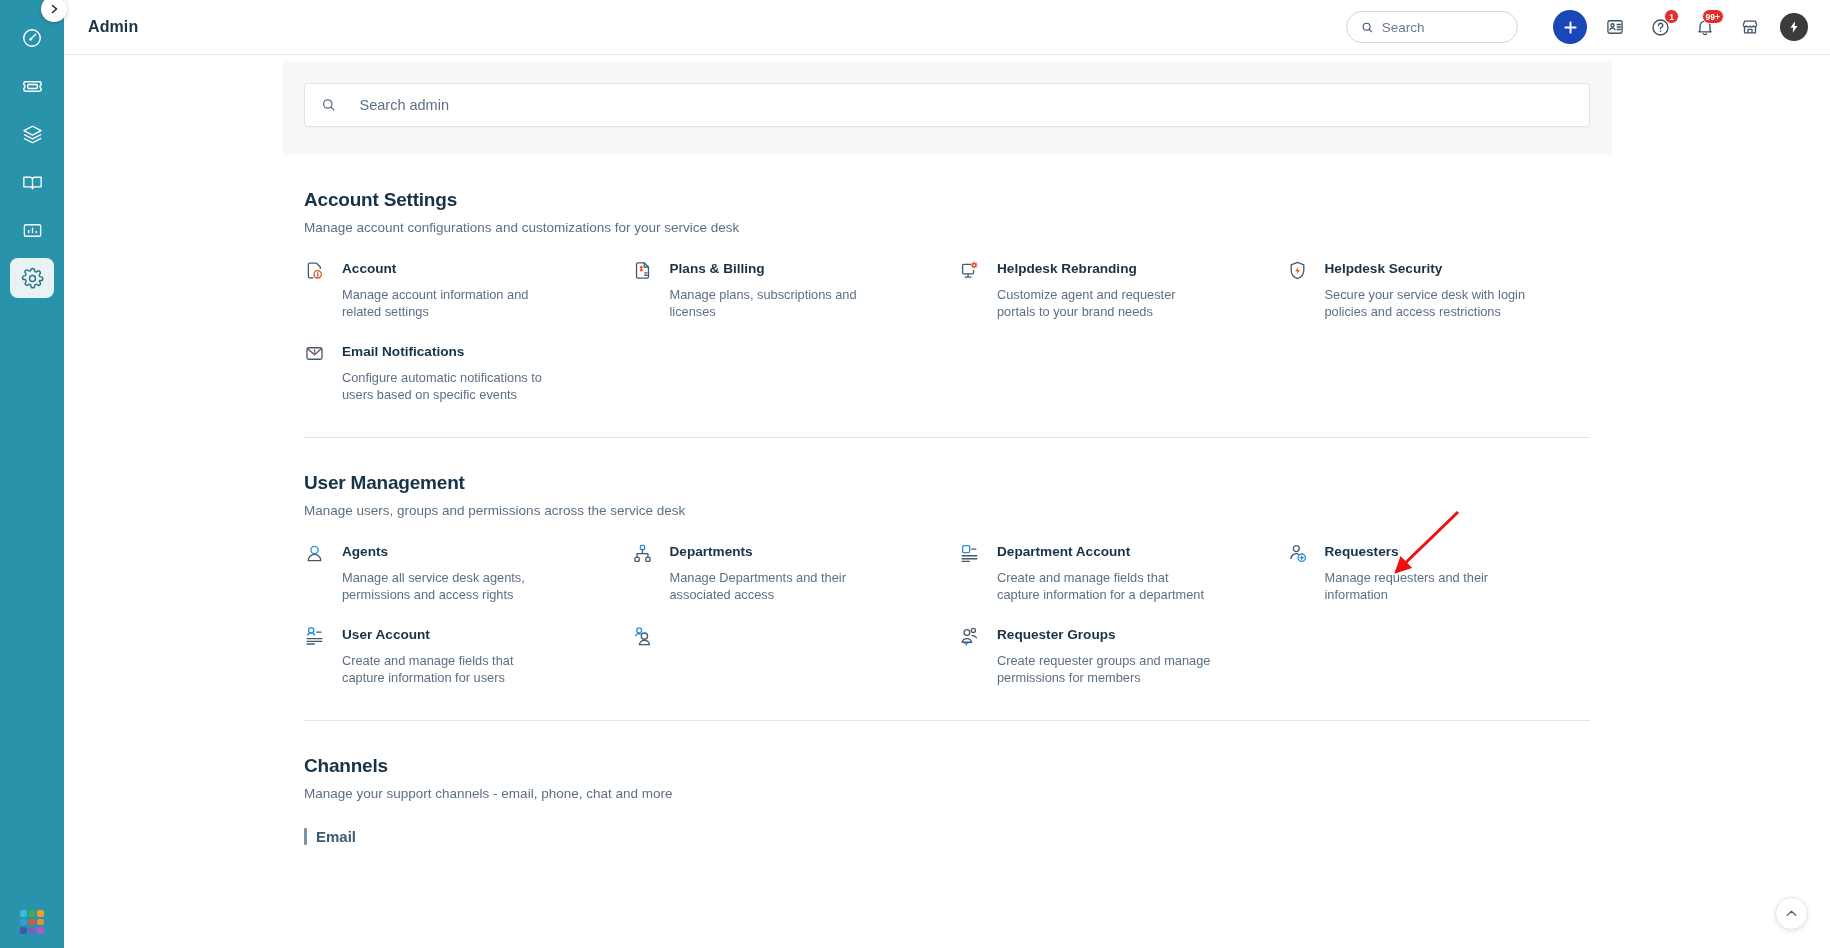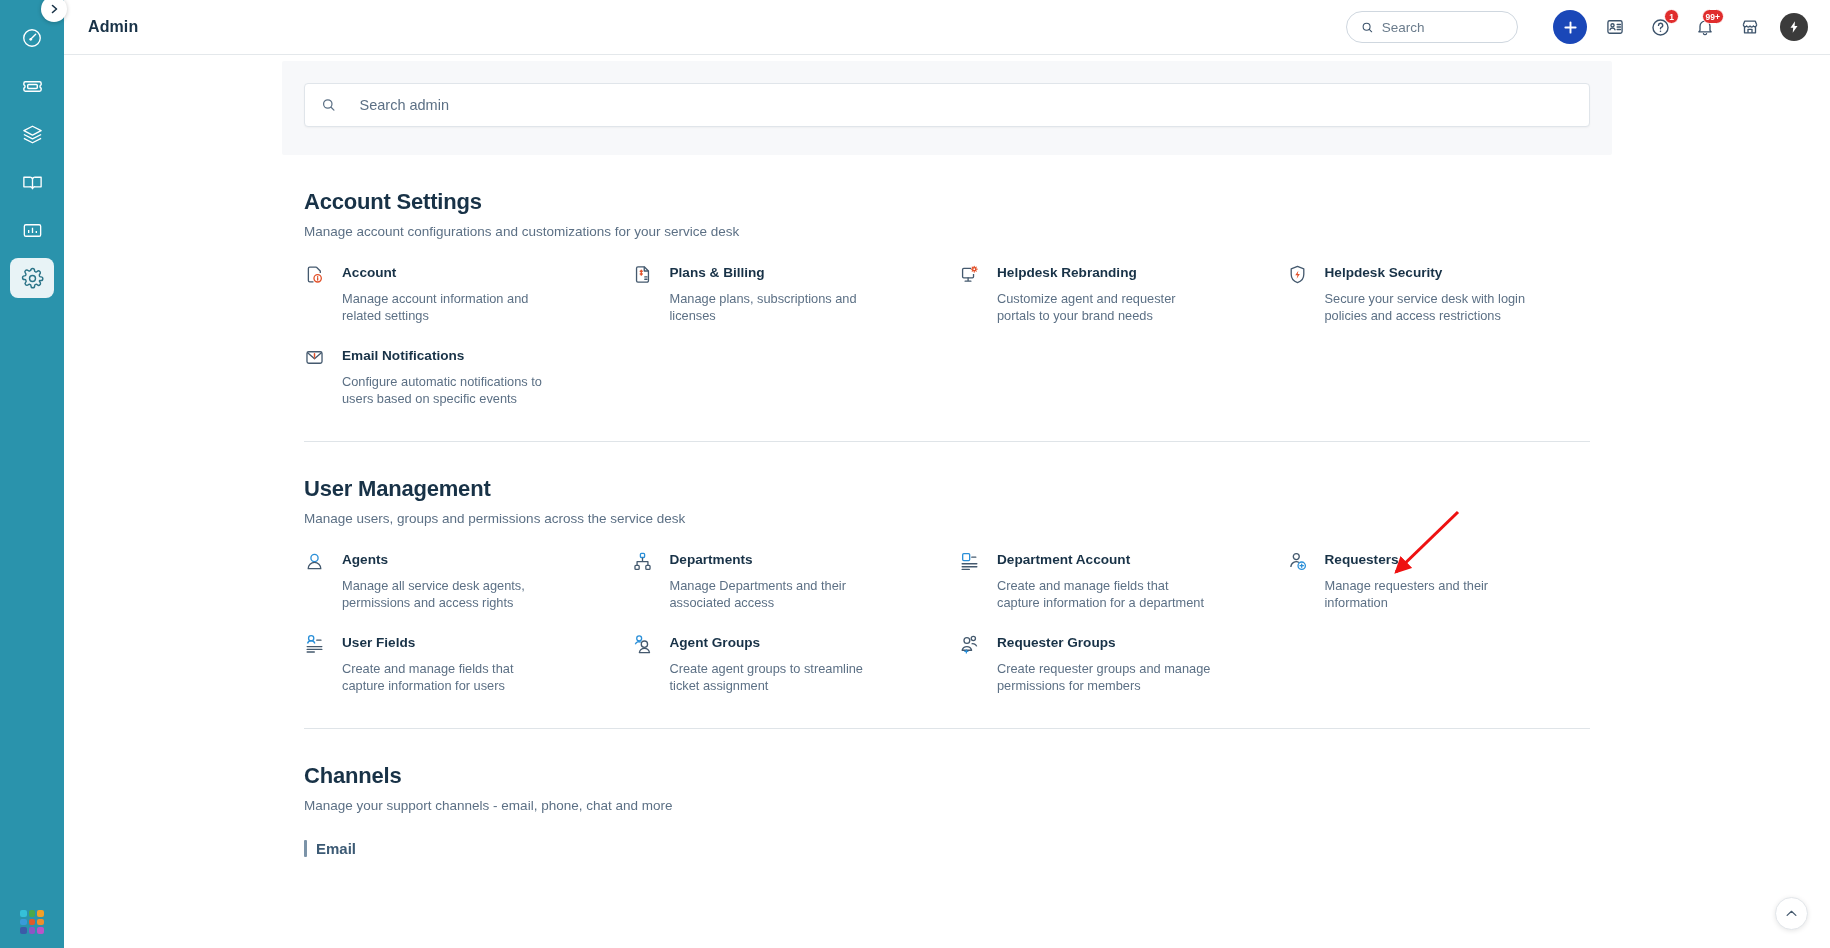--- a/index.html
+++ b/index.html
@@ -122,21 +122,21 @@
     padding: 0 16px; cursor: text;
   }
   .admin-search input {
     border:none; outline:none; background:transparent; width:100%;
     font-family: inherit; font-size: 14.5px; color:#30465c;
   }
   .admin-search input::placeholder { color: #5c7085; }
 
   .section { padding: 0 22px; }
   .section-title {
-    font-size: 22px; font-weight: 700; color: #183247;
+    font-size: 19px; font-weight: 700; color: #183247;
     margin-top: 34px; letter-spacing: -.2px;
   }
   .section-sub { font-size: 13.5px; color: #5c7085; margin-top: 9px; }
   .divider { height: 1px; background: #dfe4e8; margin: 34px 22px 0 22px; }
 
   .grid {
     display: grid;
     grid-template-columns: repeat(4, 1fr);
     column-gap: 24px;
     row-gap: 22px;
@@ -484,37 +484,33 @@
             <div class="card">
               <div class="card-ico">
                 <svg width="21" height="21" viewBox="0 0 24 24" fill="none" stroke="#44596e" stroke-width="1.5" stroke-linejoin="round">
                     <circle cx="8.2" cy="4.8" r="3" stroke="#2a8fd8"></circle>
                     <path d="M4 10.8a4.4 4.4 0 0 1 8.4 0" stroke="#2a8fd8"></path>
                     <path d="M14.6 7h4.8" stroke-linecap="round"></path>
                     <path d="M3.6 14.4h16.8M3.6 17.6h16.8M3.6 20.6h8.2" stroke-linecap="round"></path>
                   </svg>
               </div>
               <div class="card-body">
-                <div class="card-title">User Fields</div>
+                <div class="card-title">User Account</div>
                 <div class="card-desc">Create and manage fields that capture information for users</div>
               </div>
             </div>
 
             <div class="card">
               <div class="card-ico">
                 <svg width="21" height="21" viewBox="0 0 24 24" fill="none" stroke="#44596e" stroke-width="1.5" stroke-linejoin="round">
                     <circle cx="8.2" cy="5" r="2.8" stroke="#2a8fd8"></circle>
                     <path d="M3.8 11.6a4.4 4.4 0 0 1 6.2-2.2" stroke="#2a8fd8"></path>
                     <circle cx="14.2" cy="11.6" r="3.6"></circle>
                     <path d="M8.4 21.2a5.9 5.9 0 0 1 11.6 0z"></path>
                   </svg>
-              </div>
-              <div class="card-body">
-                <div class="card-title">Agent Groups</div>
-                <div class="card-desc">Create agent groups to streamline ticket assignment</div>
               </div>
             </div>
 
             <div class="card">
               <div class="card-ico">
                 <svg width="21" height="21" viewBox="0 0 24 24" fill="none" stroke="#44596e" stroke-width="1.5" stroke-linejoin="round">
                     <circle cx="9" cy="7.4" r="3.3"></circle>
                     <circle cx="16.4" cy="5.2" r="2.4"></circle>
                     <path d="M3.6 18.6a5.6 5.6 0 0 1 10.8 0z"></path>
                     <path d="M14.4 11.2a4.6 4.6 0 0 1 5.8 3"></path>

